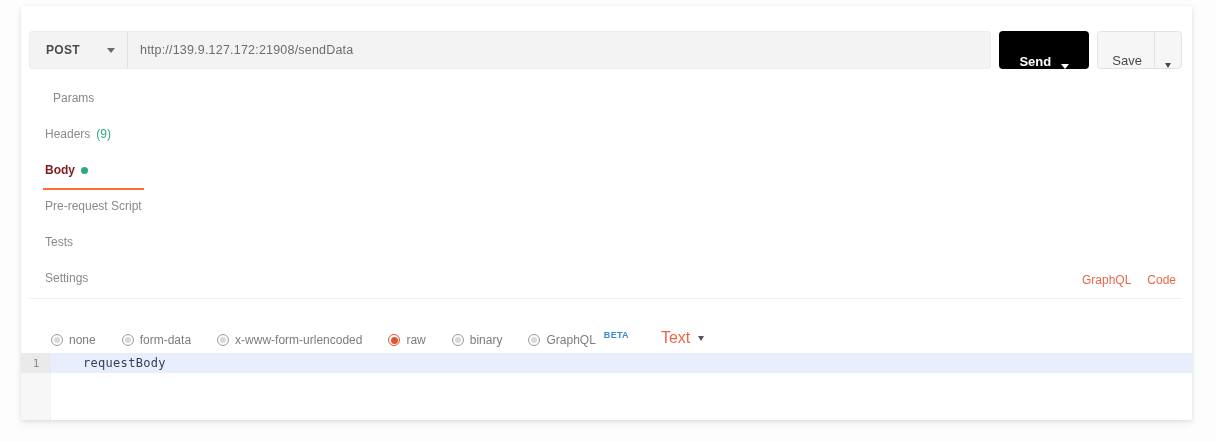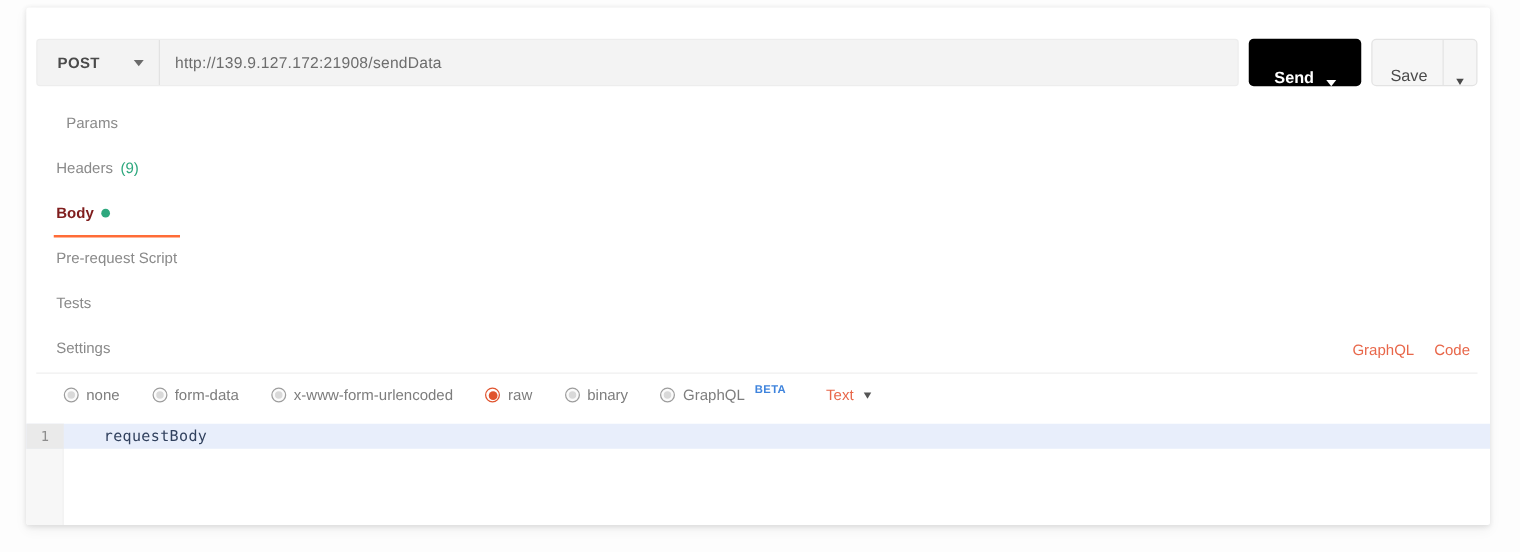--- a/index.html
+++ b/index.html
@@ -53,36 +53,36 @@
     border-bottom: 2px solid transparent;
   }
   .tab:first-child { margin-left: 22px; }
   .tab.active { color: #7f1d1d; font-weight: bold; border-bottom: 2px solid #ff6c37; }
   .tab .count { color: #2ea87e; }
   .dot { width: 7px; height: 7px; border-radius: 50%; background: #2ea87e; display: inline-block; }
   .side-links { display: flex; gap: 16px; padding: 9px 6px 11px 0; }
   .side-link { font-size: 12px; color: #e8674a; cursor: pointer; }
 
   
-  .body-type-row { display: flex; align-items: center; margin: 0 10px 0 8px; height: 34px; padding-left: 22px; }
+  .body-type-row { display: flex; align-items: flex-end; margin: 14px 10px 0 8px; height: 34px; padding-left: 22px; }
   .radio-item { display: flex; align-items: center; gap: 6px; margin-right: 26px; cursor: pointer; }
   .radio-circle {
     width: 12px; height: 12px; border-radius: 50%;
     border: 1px solid #9d9d9d; background: #fbfbfb; position: relative; flex: 0 0 auto;
   }
   .radio-circle::after {
     content: ""; position: absolute; left: 2px; top: 2px; width: 6px; height: 6px;
     border-radius: 50%; background: #d9d9d9;
   }
   .radio-item.selected .radio-circle { border-color: #e0542e; background: #ffffff; }
   .radio-item.selected .radio-circle::after { background: #e0542e; width: 7px; height: 7px; left: 1.5px; top: 1.5px; }
   .radio-label { font-size: 12px; color: #7d7d7d; white-space: nowrap; }
   .beta-badge { font-size: 9px; color: #3f84dd; font-weight: bold; position: relative; top: -5px; margin-left: 2px; letter-spacing: 0.3px; }
   .format-select { display: flex; align-items: center; gap: 8px; margin-left: 6px; cursor: pointer; }
-  .format-select .value { font-size: 12px; color: #e8674a; }
+  .format-select .value { font-size: 16px; color: #e8674a; }
   .format-select .caret { border-top-color: #555; border-left-width: 3.5px; border-right-width: 3.5px; }
 
   
   .editor { position: relative; margin-top: 6px; height: 268px; font-family: "DejaVu Sans Mono", monospace; }
   .gutter { position: absolute; left: 0; top: 0; width: 30px; height: 100%; background: #f7f7f7; border-right: 1px solid #f1f1f1; }
   .code-line { position: relative; display: flex; height: 20px; align-items: center; }
   .code-line.active { background: #e8eefb; }
   .code-line.active .line-number { background: #eaeaea; }
   .line-number {
     width: 30px; flex: 0 0 auto; text-align: center; font-size: 11px; color: #8d8d8d; height: 100%;

